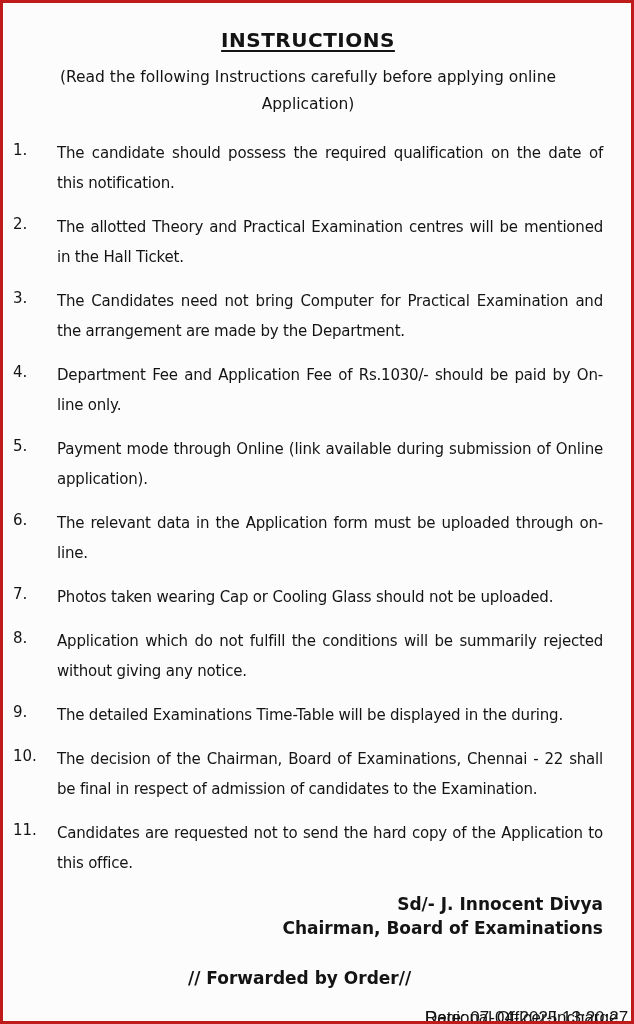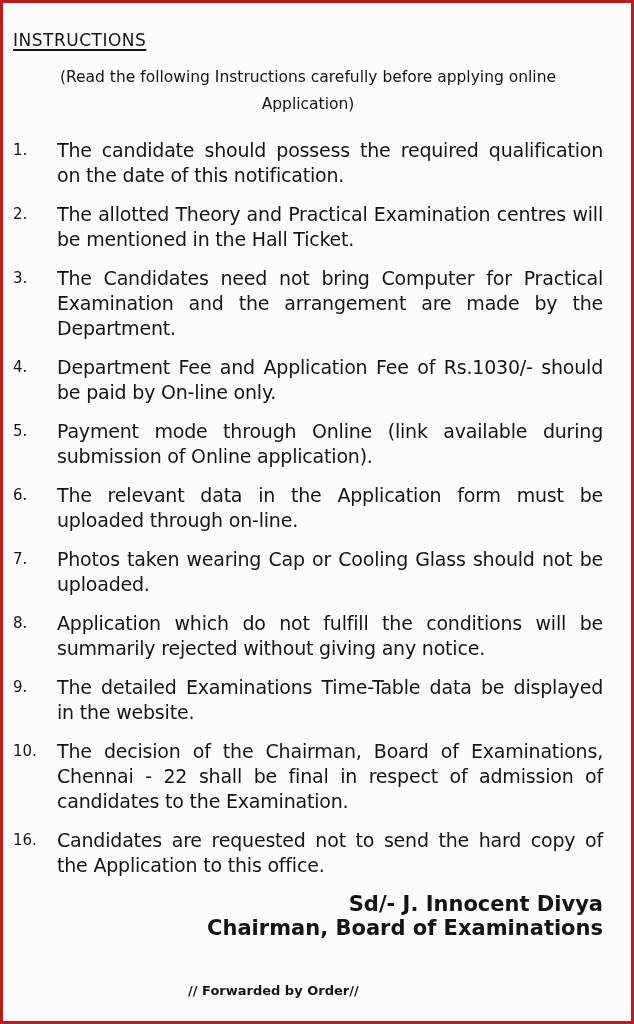--- a/index.html
+++ b/index.html
@@ -11,23 +11,23 @@
     border: 3px solid #c01b1b;
     font-family: "DejaVu Sans", sans-serif;
     color: #141414;
     overflow: hidden;
   }
   .page {
     padding: 25px 28px 0 10px;
     height: 100%;
   }
   .title {
-    text-align: left;
-    font-size: 17px;
-    font-weight: normal;
+    text-align: center;
+    font-size: 20px;
+    font-weight: bold;
     letter-spacing: 0.5px;
     text-decoration: underline;
     text-underline-offset: 3px;
     text-decoration-thickness: 2px;
     line-height: 24px;
   }
   .subtitle {
     margin-top: 12px;
     text-align: center;
     font-size: 15.5px;
@@ -43,37 +43,37 @@
     margin-bottom: 14px;
   }
   .item .num {
     flex: 0 0 44px;
     font-size: 15px;
     line-height: 25px;
     padding-left: 0px;
   }
   .item .itext {
     flex: 1 1 auto;
-    font-size: 19px;
-    line-height: 25px;
+    font-size: 15px;
+    line-height: 30px;
     text-align: justify;
     letter-spacing: -0.2px;
   }
   .sig-block {
     text-align: right;
     font-weight: bold;
-    font-size: 21px;
+    font-size: 17px;
     line-height: 24px;
     margin-top: 0px;
   }
   .forwarded {
-    margin-top: 40px;
+    margin-top: 28px;
     margin-left: 175px;
     font-weight: bold;
-    font-size: 13px;
+    font-size: 17px;
     line-height: 21px;
   }
   .esign {
     margin-top: 17px;
     margin-left: 412px;
     font-family: "Liberation Sans", sans-serif;
     font-size: 17px;
     line-height: 23px;
     white-space: nowrap;
   }
@@ -125,28 +125,28 @@
     <div class="item">
       <span class="num">7.</span>
       <p class="itext">Photos taken wearing Cap or Cooling Glass should not be uploaded.</p>
     </div>
     <div class="item">
       <span class="num">8.</span>
       <p class="itext">Application which do not fulfill the conditions will be summarily rejected without giving any notice.</p>
     </div>
     <div class="item">
       <span class="num">9.</span>
-      <p class="itext">The detailed Examinations Time-Table data be displayed in the website.</p>
+      <p class="itext">The detailed Examinations Time-Table will be displayed in the during.</p>
     </div>
     <div class="item">
       <span class="num">10.</span>
       <p class="itext">The decision of the Chairman, Board of Examinations, Chennai - 22 shall be final in respect of admission of candidates to the Examination.</p>
     </div>
     <div class="item">
-      <span class="num">16.</span>
+      <span class="num">11.</span>
       <p class="itext">Candidates are requested not to send the hard copy of the Application to this office.</p>
     </div>
   </div>
 
   <div class="sig-block">
     <div>Sd/- J. Innocent Divya</div>
     <div>Chairman, Board of Examinations</div>
   </div>
 
   <div class="forwarded">// Forwarded by Order//</div>

